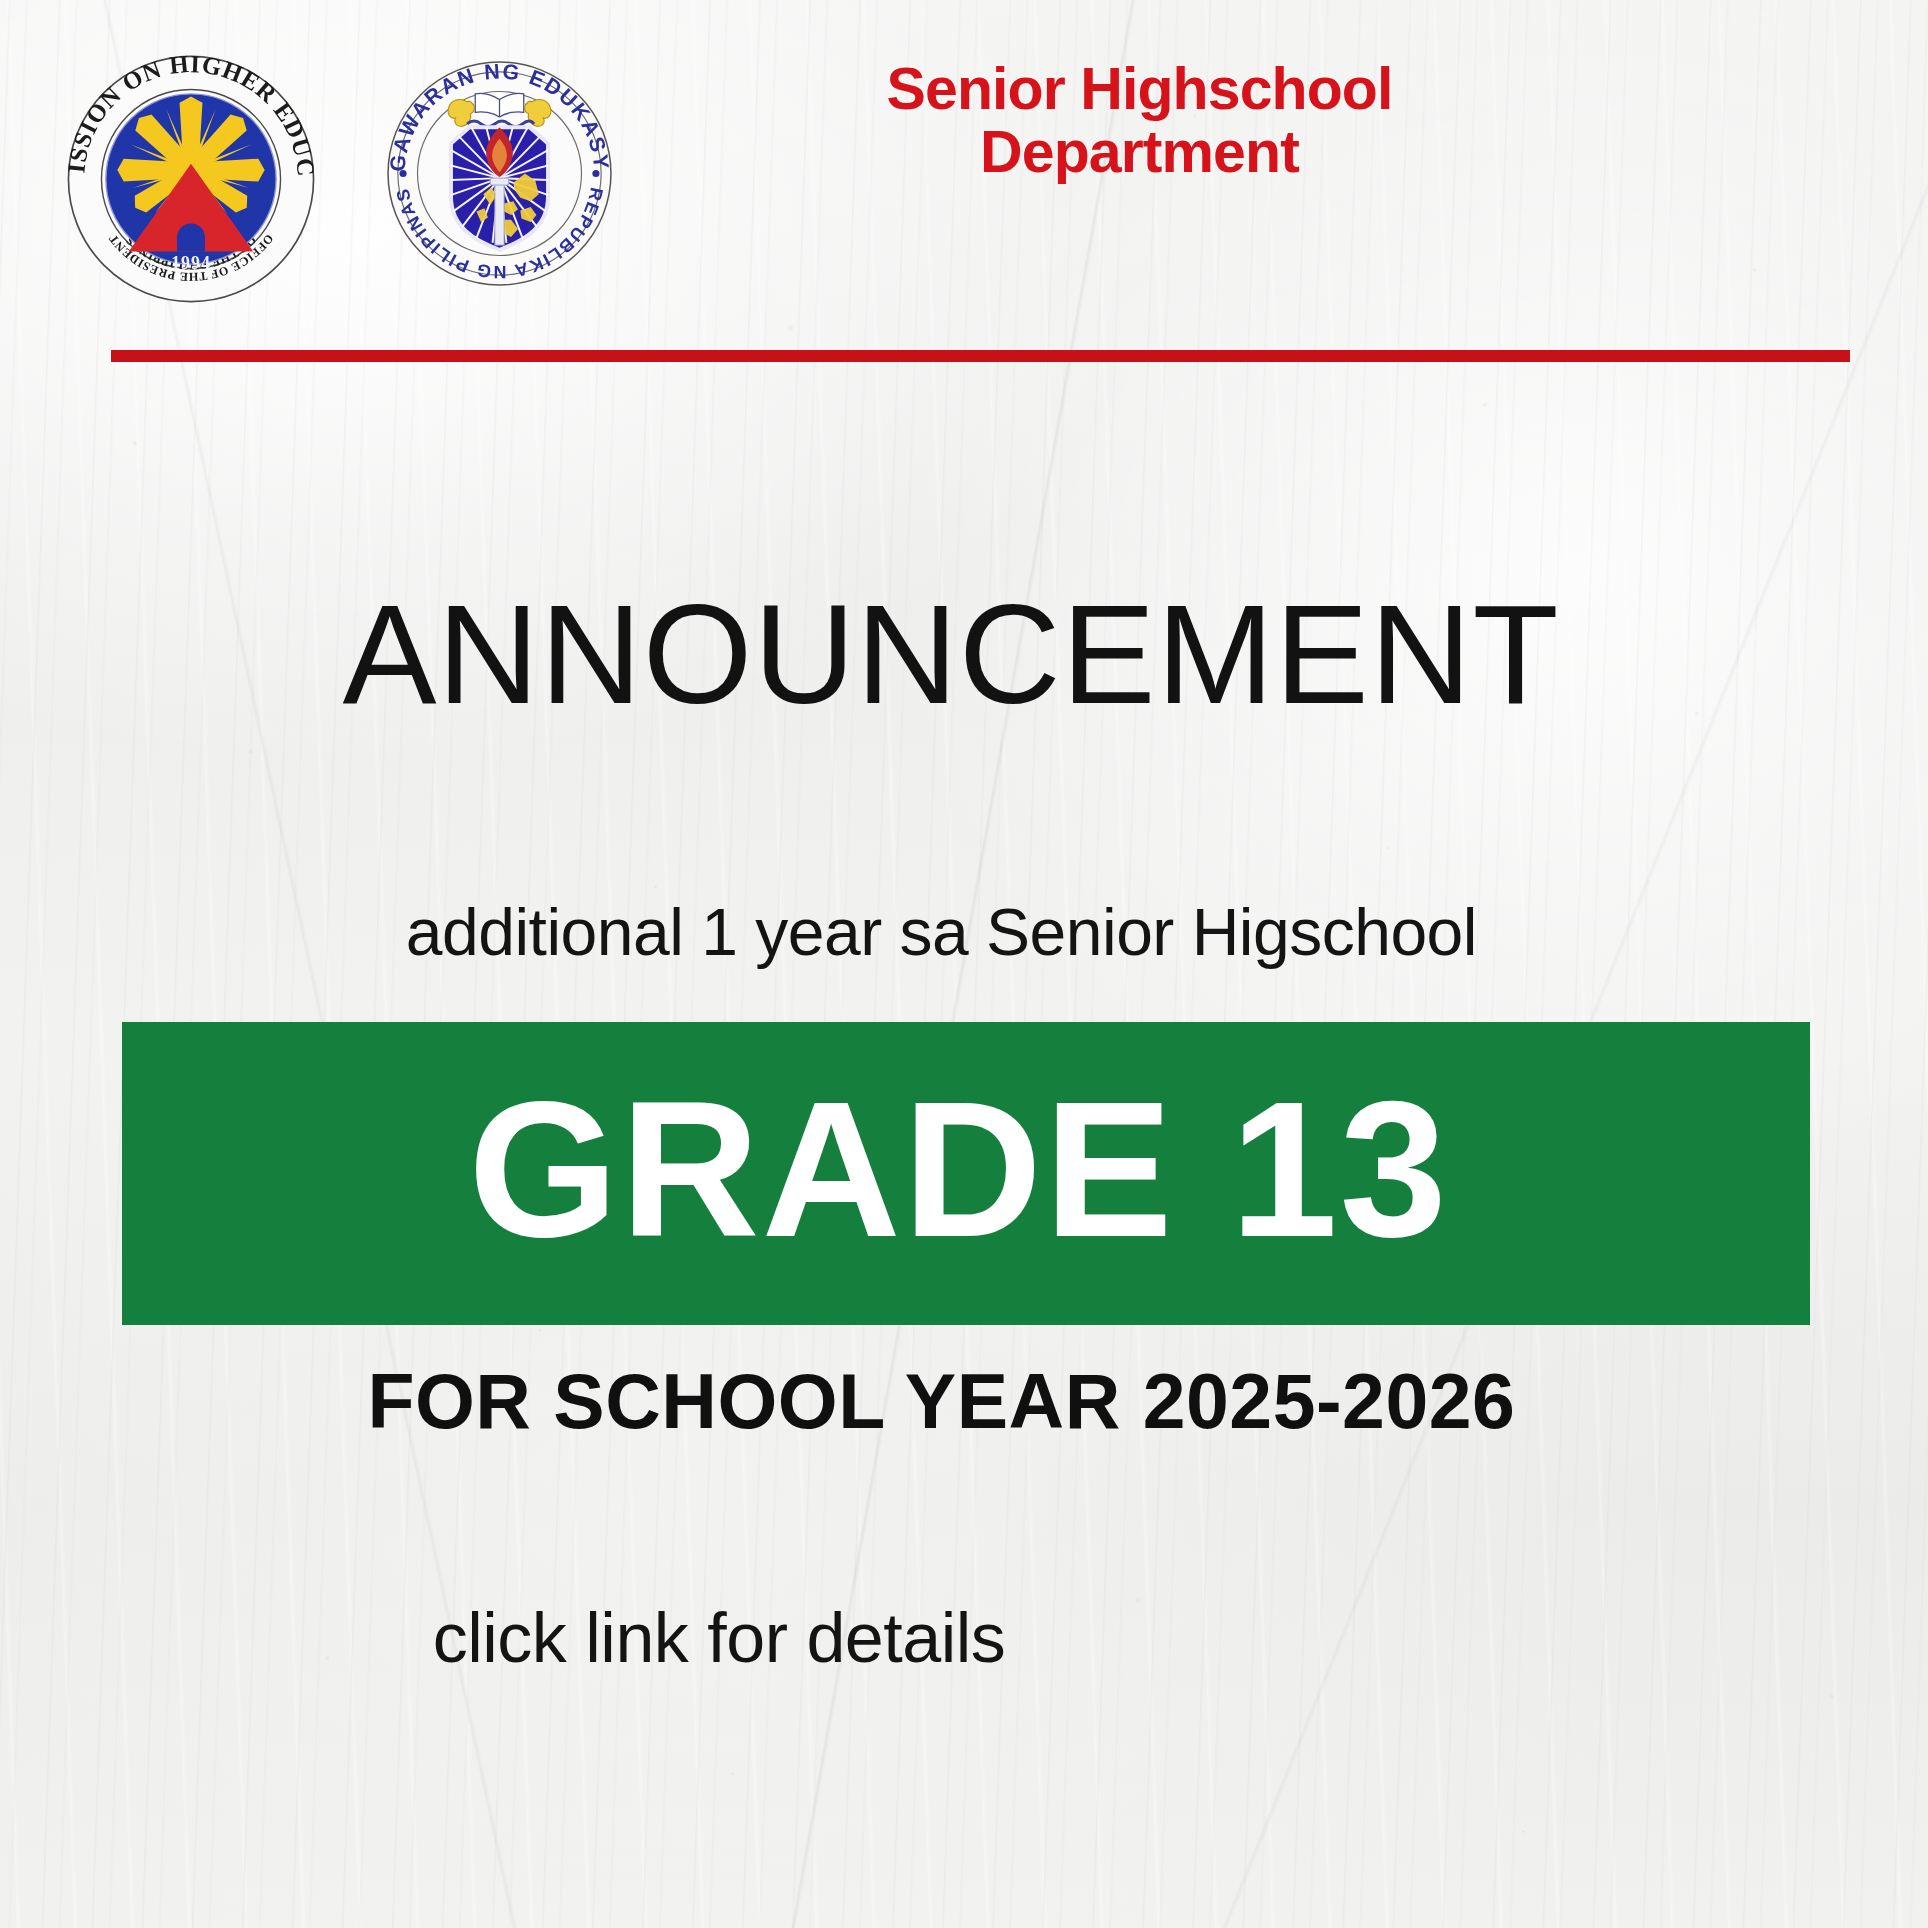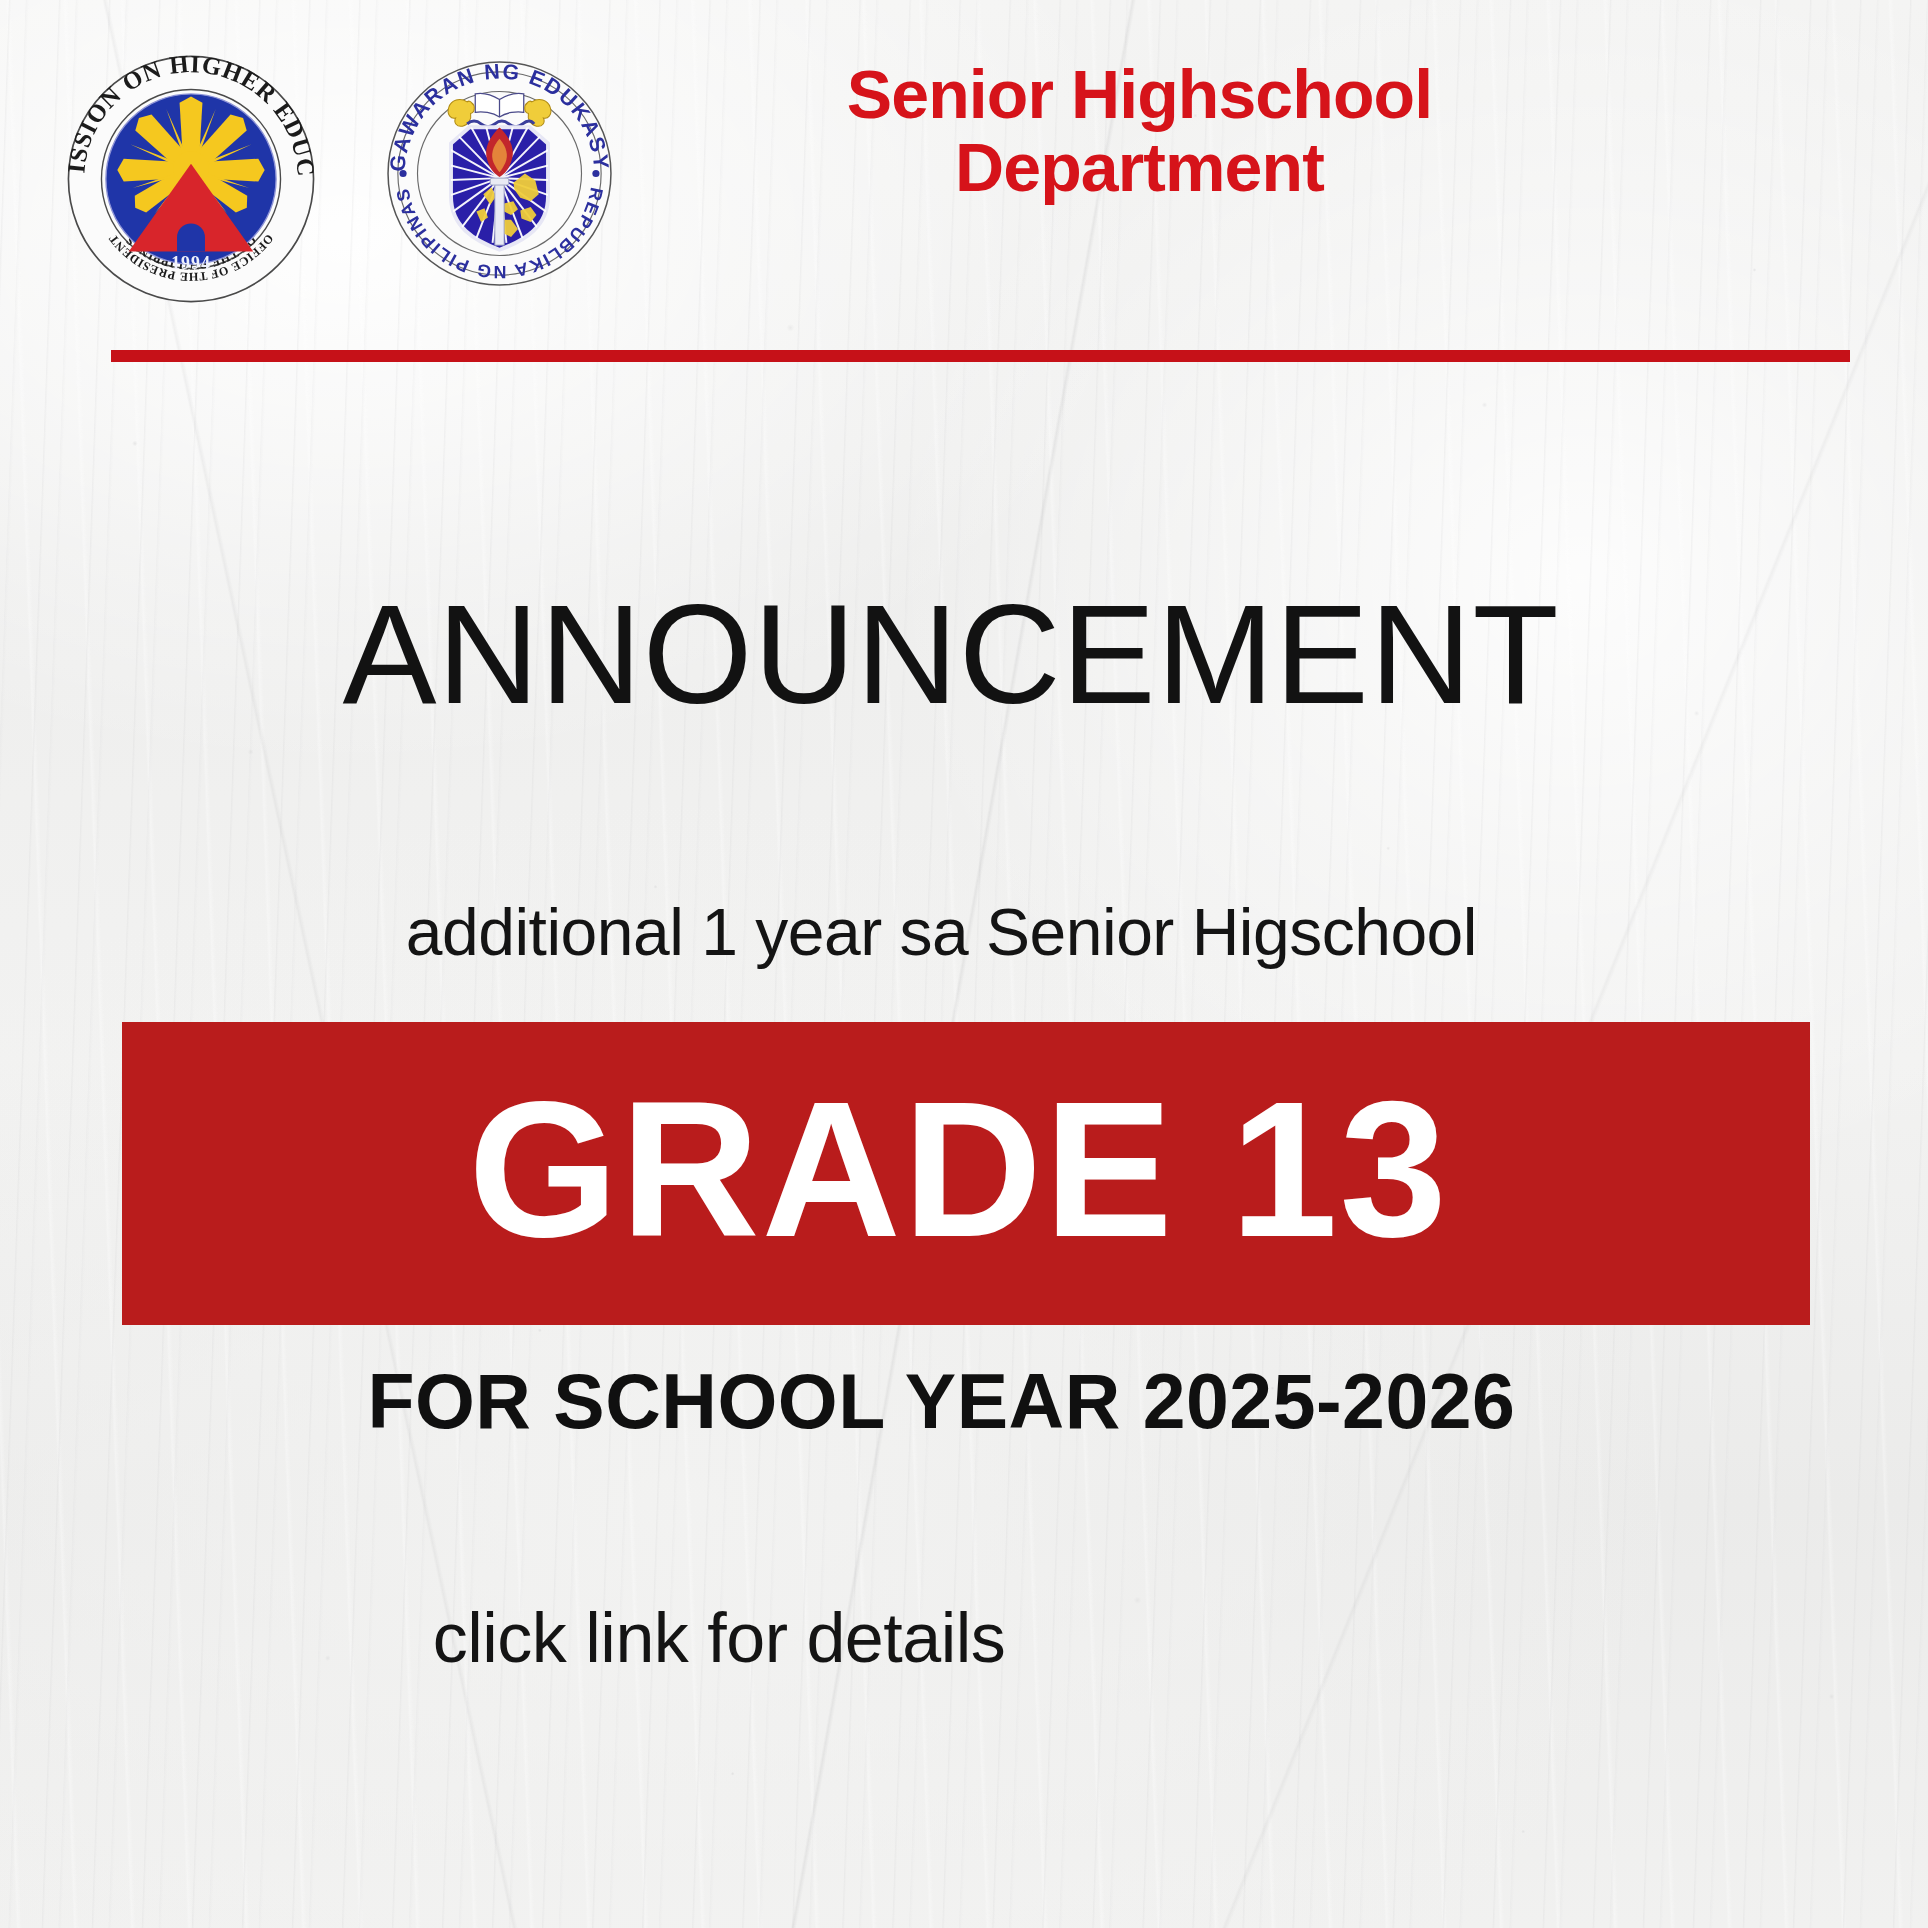--- a/index.html
+++ b/index.html
@@ -96,21 +96,21 @@
   .logo.deped{ left: 384px; width: 231px; height: 231px; top: 58px; }
   .logo svg { display: block; width: 100%; height: 100%; }
 
   .header-title {
     position: absolute;
     left: 650px;
     top: 58px;
     width: 979px;
     text-align: center;
     color: #d6131a;
-    font-size: 68px;
+    font-size: 59px;
     line-height: 1.07;
     font-weight: bold;
     letter-spacing: -0.9px;
     white-space: pre-line;
   }
 
   .divider {
     position: absolute;
     left: 111px;
     top: 350px;
@@ -145,21 +145,21 @@
     letter-spacing: -0.5px;
     transform: translateX(-22.6px);
   }
 
   .banner {
     position: absolute;
     left: 122px;
     top: 1022px;
     width: 1688px;
     height: 303px;
-    background: #b91c1c;
+    background: #15803d;
   }
   .banner-text {
     position: absolute;
     inset: 0;
     display: flex;
     align-items: center;
     justify-content: center;
     color: #ffffff;
     font-size: 193px;
     font-weight: bold;

